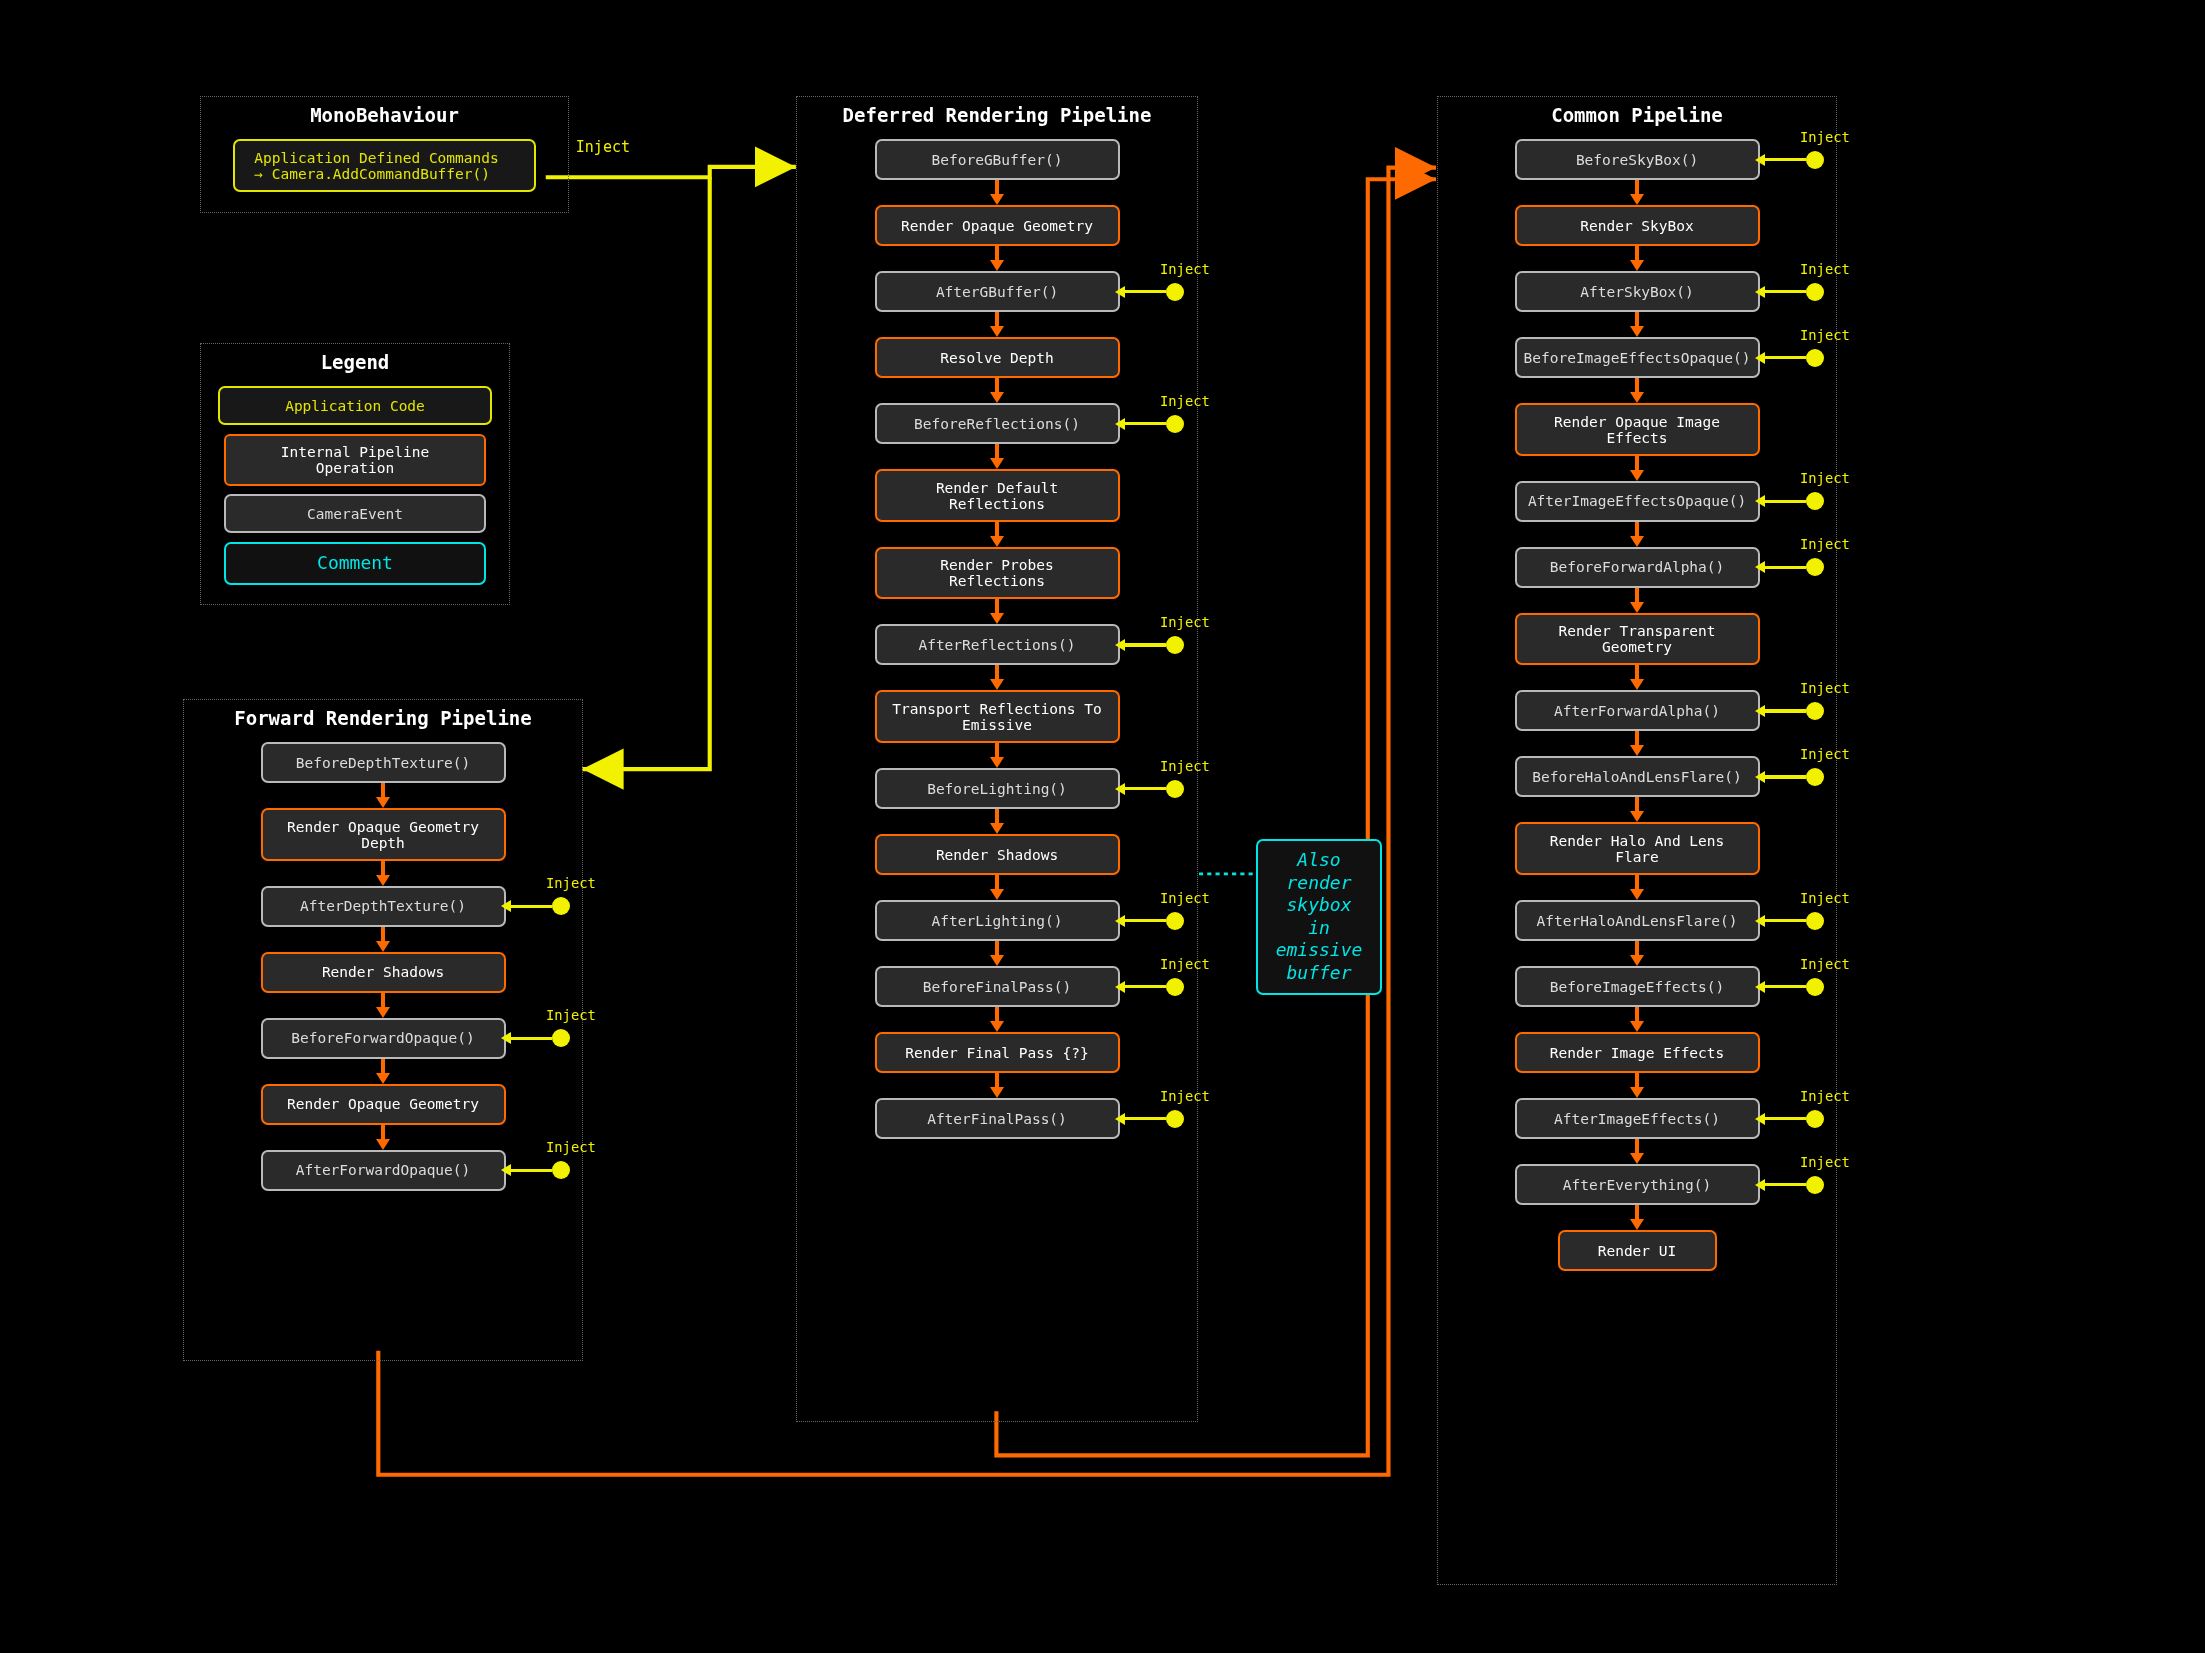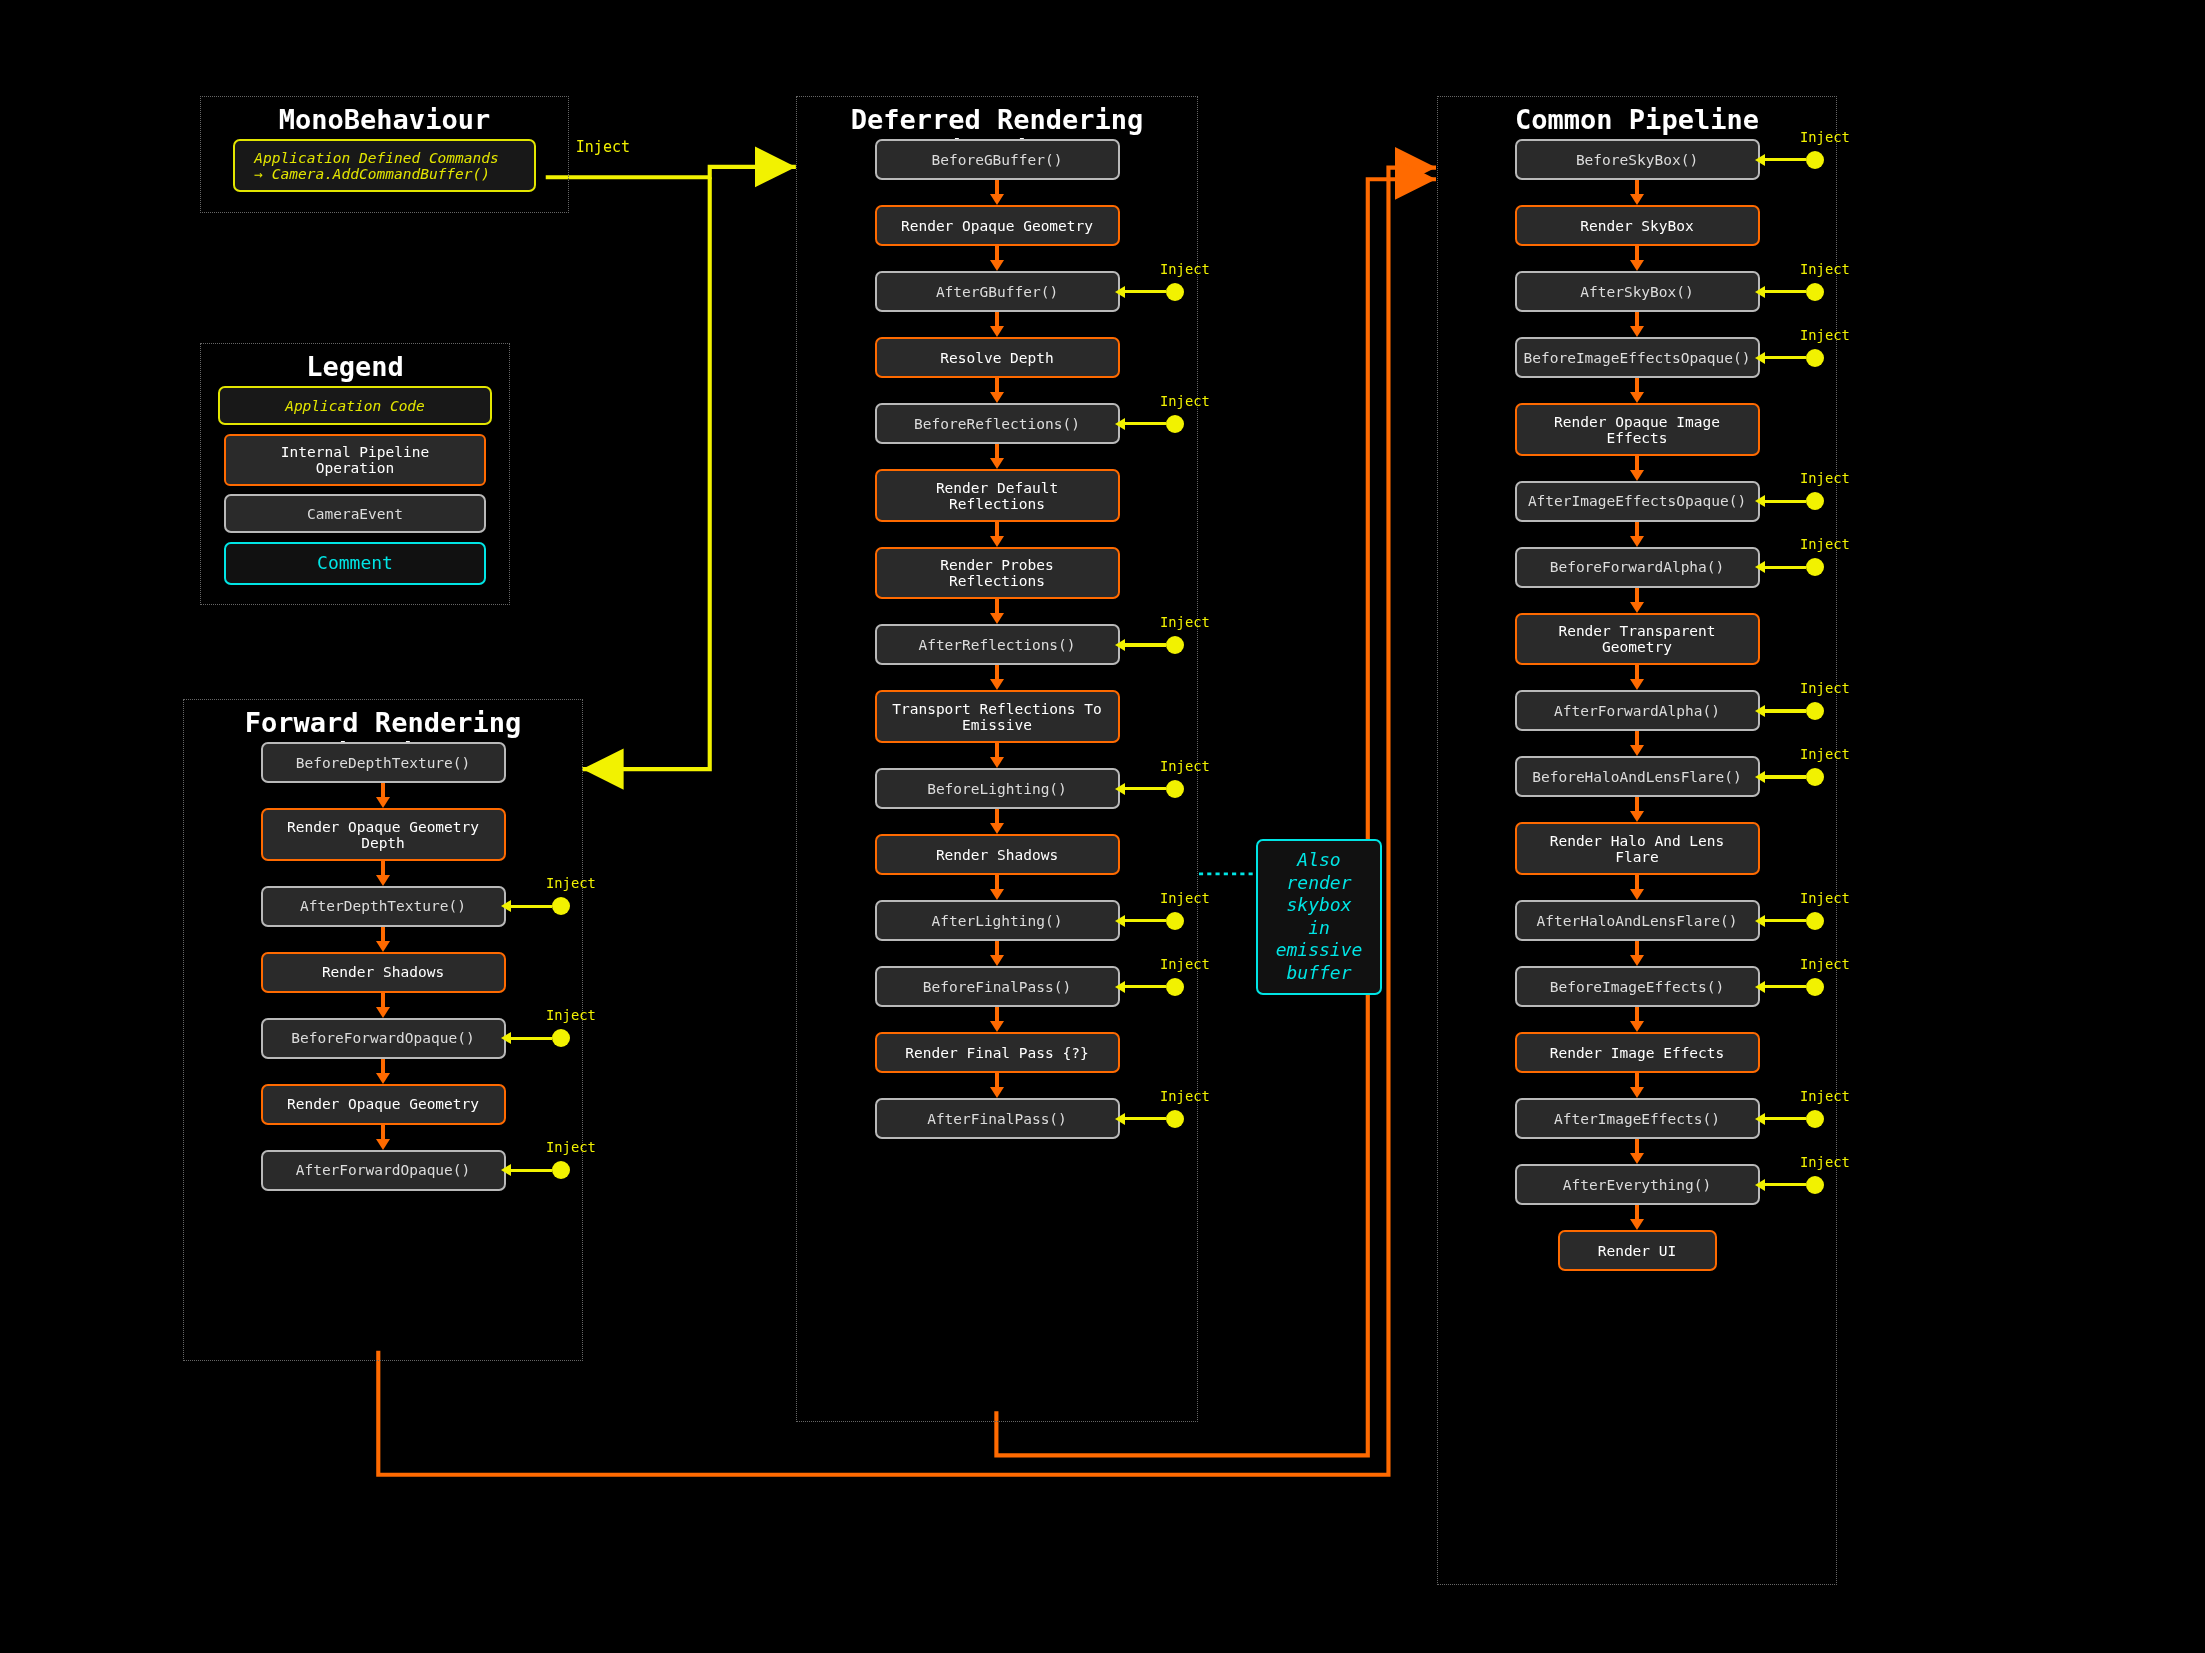--- a/index.html
+++ b/index.html
@@ -17,21 +17,21 @@
     border: 1.4px dotted #666;
     padding-top: 34px;
   }
   .panel-title {
     position: absolute;
     top: 6.9px;
     left: 0;
     right: 0;
     text-align: center;
     color: #fff;
-    font-size: 27px;
+    font-size: 19px;
     font-weight: bold;
   }
   .col {
     display: flex;
     flex-direction: column;
     align-items: center;
     padding: 8.3px 20.7px 20.7px 20.7px;
     gap: 0;
   }
   .box {
@@ -40,21 +40,21 @@
     border-radius: 6.9px;
     display: flex;
     align-items: center;
     justify-content: center;
     text-align: center;
     font-size: 14.5px;
     padding: 8.3px 13.8px;
     position: relative;
     background: #2a2a2a;
   }
-  .box.app   { border: 2.1px solid #e3e600; color: #e3e600; background:#181818;font-style:italic; }
+  .box.app   { border: 2.1px solid #e3e600; color: #e3e600; background:#181818; }
   .box.op    { border: 2.1px solid #ff6a00; color: #ffffff; }
   .box.event { border: 2.1px solid #b9b9b9; color: #dcdcdc; }
   .box.comment{border: 2.1px solid #00e5e5; color: #00e5e5; background:#111; font-size:18px; line-height:1.25;}
   .arrow-wrap {
     display:flex; flex-direction:column; align-items:center;
     height: 25px; justify-content:flex-end;
   }
   .arrow-stem { width:3.4px; height:15px; background:#ff6a00; }
   .arrow-head {
     width:0;height:0;

